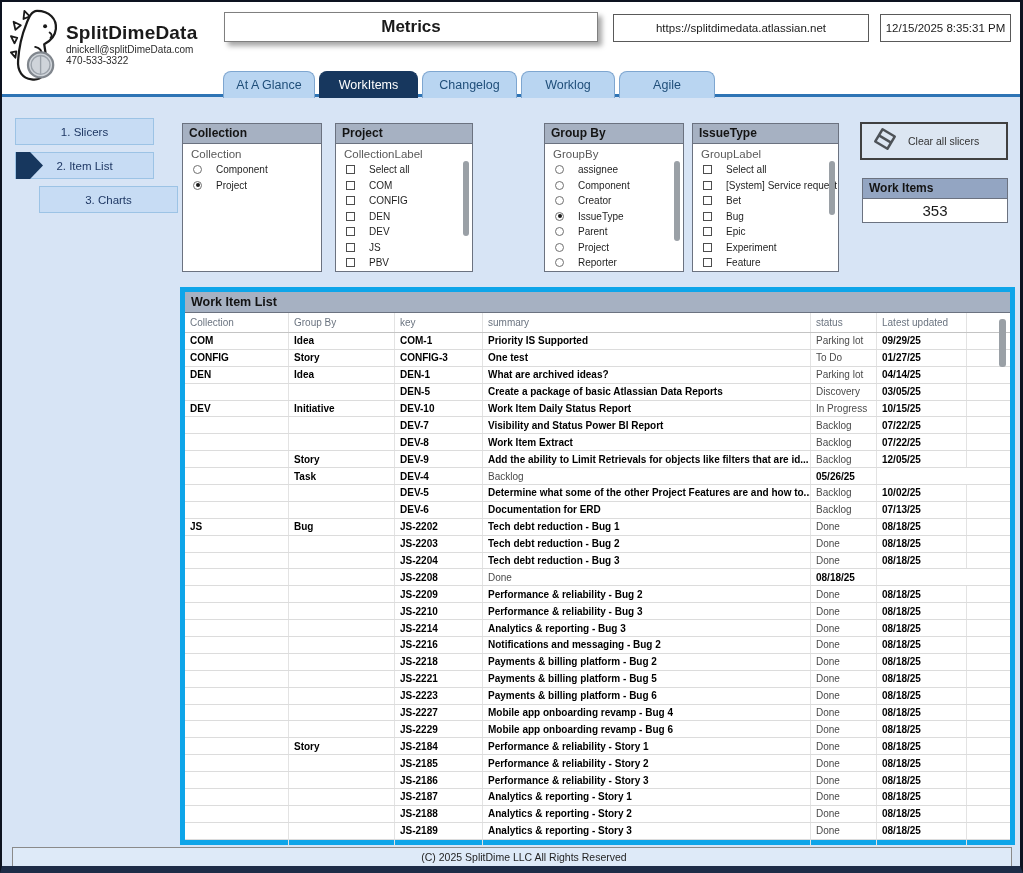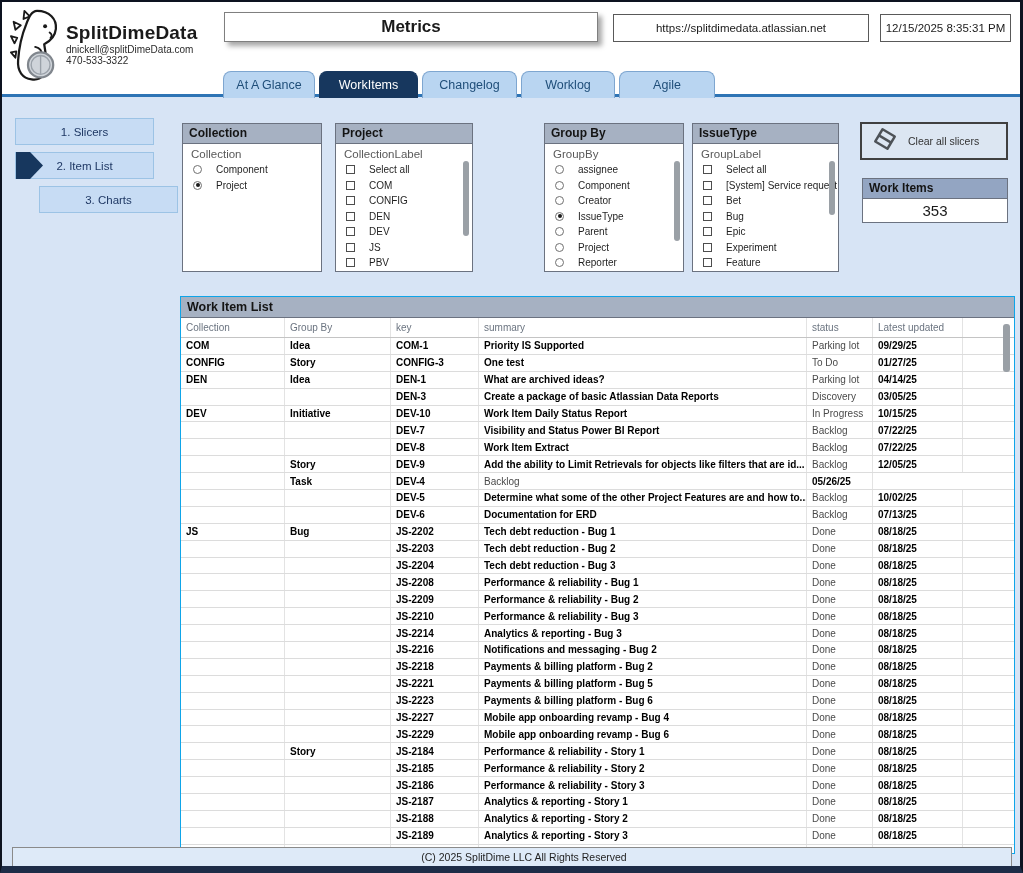--- a/index.html
+++ b/index.html
@@ -48,21 +48,21 @@
   
   .clear-btn { position:absolute; left:858px; top:120px; width:148px; height:38px; background:#DCE6F2;
                border:2px solid #404040; display:flex; align-items:center; gap:10px; padding-left:10px; cursor:pointer; }
   .clear-btn span.lbl { font-size:10.5px; color:#333; }
   .wi-card { position:absolute; left:860px; top:176px; width:146px; border:1px solid #6b7280; background:#fff; }
   .wi-head { height:20px; line-height:19px; padding-left:6px; background:var(--card-band,#93A5C2);
              font-size:12px; font-weight:bold; color:#141414; border-bottom:1px solid #6b7280; }
   .wi-value { height:23px; display:flex; align-items:center; justify-content:center; font-size:15px; color:#1a1a1a; }
 
   
-  .table { position:absolute; left:178px; top:294px; width:835px; height:558px; background:#fff; border:1px solid #0ea5e9; }
+  .table { position:absolute; left:178px; top:285px; width:835px; height:558px; background:#fff; border:5px solid #0ea5e9; }
   .table-title { height:21px; line-height:20px; padding-left:6px; background:var(--band,#A6B1C2);
                  font-size:12.5px; font-weight:bold; color:#141414; border-bottom:1px solid #6b7280; }
   .grid { display:grid; grid-template-columns:104px 106px 88px 328px 66px 90px 1fr; }
   .thead { height:20px; align-items:center; border-bottom:1px solid #c4c4c4; }
   .hcell { font-size:10px; color:#6b7480; padding-left:5px; height:100%; display:flex; align-items:center;
            border-right:1px solid #e3e3e3; overflow:hidden; white-space:nowrap; }
   .hcell.spacer { border-right:none; }
   .tbody { display:flex; flex-direction:column; height:515px; overflow:hidden; }
   .trow { flex:0 0 16.9px; height:16.9px; border-bottom:1px solid #dcdcdc; }
   .trow.filler { flex:1 1 auto; border-bottom:none; }
@@ -298,21 +298,21 @@
           <div class="cell c1">Idea</div>
           <div class="cell c2">DEN-1</div>
           <div class="cell c3">What are archived ideas?</div>
           <div class="cell c4 muted">Parking lot</div>
           <div class="cell c5">04/14/25</div>
           <div class="cell spacer"></div>
         </div>
         <div class="trow grid">
           <div class="cell c0"></div>
           <div class="cell c1"></div>
-          <div class="cell c2">DEN-3</div>
+          <div class="cell c2">DEN-5</div>
           <div class="cell c3">Create a package of basic Atlassian Data Reports</div>
           <div class="cell c4 muted">Discovery</div>
           <div class="cell c5">03/05/25</div>
           <div class="cell spacer"></div>
         </div>
         <div class="trow grid">
           <div class="cell c0">DEV</div>
           <div class="cell c1">Initiative</div>
           <div class="cell c2">DEV-10</div>
           <div class="cell c3">Work Item Daily Status Report</div>
@@ -397,21 +397,20 @@
           <div class="cell c2">JS-2204</div>
           <div class="cell c3">Tech debt reduction - Bug 3</div>
           <div class="cell c4 muted">Done</div>
           <div class="cell c5">08/18/25</div>
           <div class="cell spacer"></div>
         </div>
         <div class="trow grid">
           <div class="cell c0"></div>
           <div class="cell c1"></div>
           <div class="cell c2">JS-2208</div>
-          <div class="cell c3">Performance &amp; reliability - Bug 1</div>
           <div class="cell c4 muted">Done</div>
           <div class="cell c5">08/18/25</div>
           <div class="cell spacer"></div>
         </div>
         <div class="trow grid">
           <div class="cell c0"></div>
           <div class="cell c1"></div>
           <div class="cell c2">JS-2209</div>
           <div class="cell c3">Performance &amp; reliability - Bug 2</div>
           <div class="cell c4 muted">Done</div>

